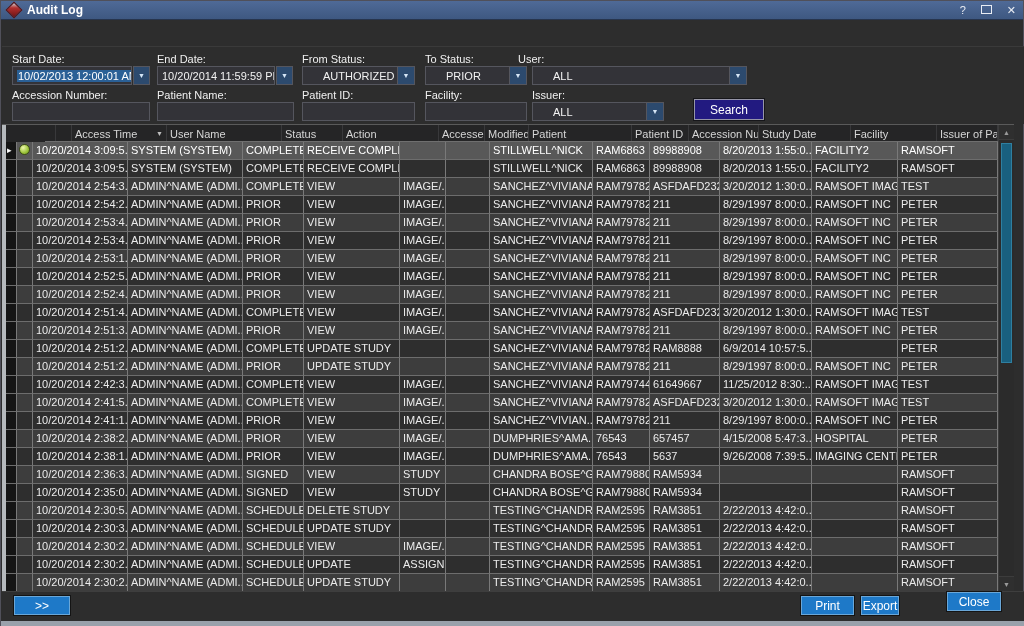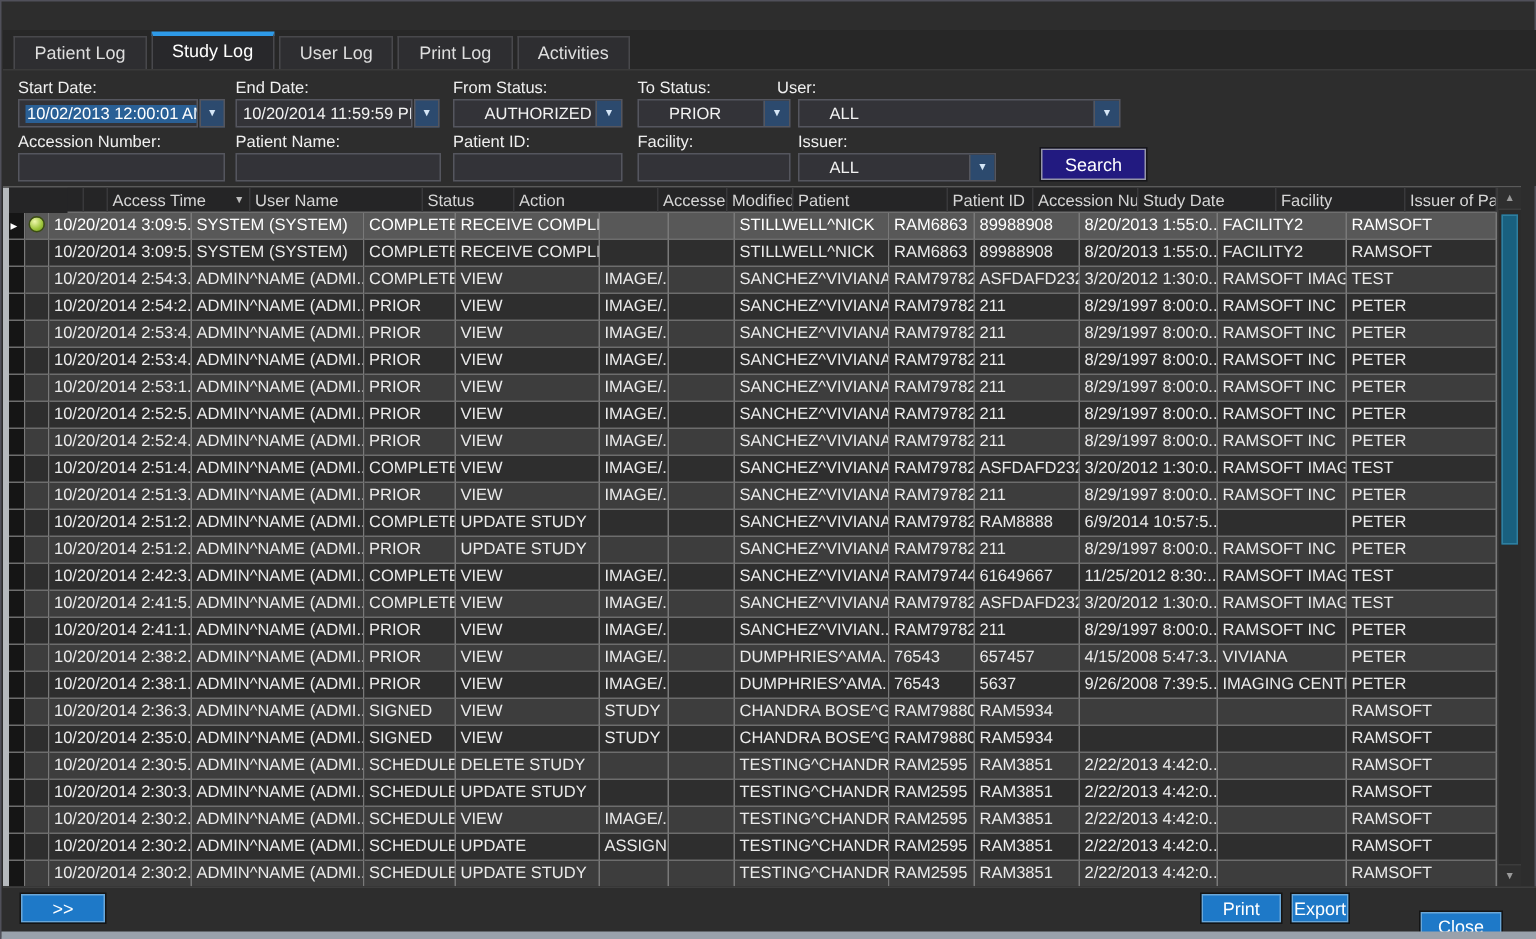--- a/index.html
+++ b/index.html
@@ -77,28 +77,30 @@
   .blue-btn{position:absolute;height:19px;background:#1e79c8;border:1px solid #6aa7d8;
     outline:1px solid #141414;color:#ffffff;font-size:12px;display:flex;align-items:center;
     justify-content:center;box-sizing:border-box;}
   .bottomstrip{position:absolute;left:0;top:620px;width:1024px;height:6px;background:#99a1ab;}
 </style>
 </head>
 <body>
 
 <div class="window">
 
-
-  <div class="tabstrip">
-    <div class="tab">Patient Log</div>
-    <div class="tab active">Study Log</div>
-    <div class="tab">User Log</div>
-    <div class="tab">Print Log</div>
-    <div class="tab">Activities</div>
+  <div class="titlebar">
+    <span class="app-icon"></span>
+    <span class="title">Audit Log</span>
+    <span class="win-controls">
+      <span class="ctl">?</span>
+      <span class="ctl"><span class="maxbox"></span></span>
+      <span class="ctl">✕</span>
+    </span>
   </div>
+
 
   <div class="filters">
     <div class="flabel" style="left:10px;top:6px">Start Date:</div>
     <div class="fld" style="left:10px;top:19px;width:120px">
       <span class="selhl">10/02/2013 12:00:01 AM</span>
     </div>
     <div class="dropbtn" style="left:131px;top:19px">
       <span>▼</span>
     </div>
 
@@ -444,21 +446,21 @@
             <div class="cell">10/20/2014 2:38:2...</div>
             <div class="cell">ADMIN^NAME (ADMI...</div>
             <div class="cell">PRIOR</div>
             <div class="cell">VIEW</div>
             <div class="cell">IMAGE/...</div>
             <div class="cell"></div>
             <div class="cell">DUMPHRIES^AMA...</div>
             <div class="cell">76543</div>
             <div class="cell">657457</div>
             <div class="cell">4/15/2008 5:47:3...</div>
-            <div class="cell">VIVIANA</div>
+            <div class="cell">HOSPITAL</div>
             <div class="cell">PETER</div>
           </div>
           <div class="trow dark">
             <div class="cell indicator"></div>
             <div class="cell iconcell"></div>
             <div class="cell">10/20/2014 2:38:1...</div>
             <div class="cell">ADMIN^NAME (ADMI...</div>
             <div class="cell">PRIOR</div>
             <div class="cell">VIEW</div>
             <div class="cell">IMAGE/...</div>
@@ -588,17 +590,17 @@
       <div class="sarrow up">▲</div>
       <div class="sthumb"></div>
       <div class="sarrow down">▼</div>
     </div>
   </div>
 
   <div class="footer">
     <div class="blue-btn" style="left:12px;top:4px;width:56px">&gt;&gt;</div>
     <div class="blue-btn" style="left:799px;top:4px;width:53px">Print</div>
     <div class="blue-btn" style="left:859px;top:4px;width:38px">Export</div>
-    <div class="blue-btn" style="left:945px;top:16px;width:54px">Close</div>
+    <div class="blue-btn" style="left:945px;top:0;width:54px">Close</div>
   </div>
 
   <div class="bottomstrip"></div>
 </div>
 
 </body></html>

